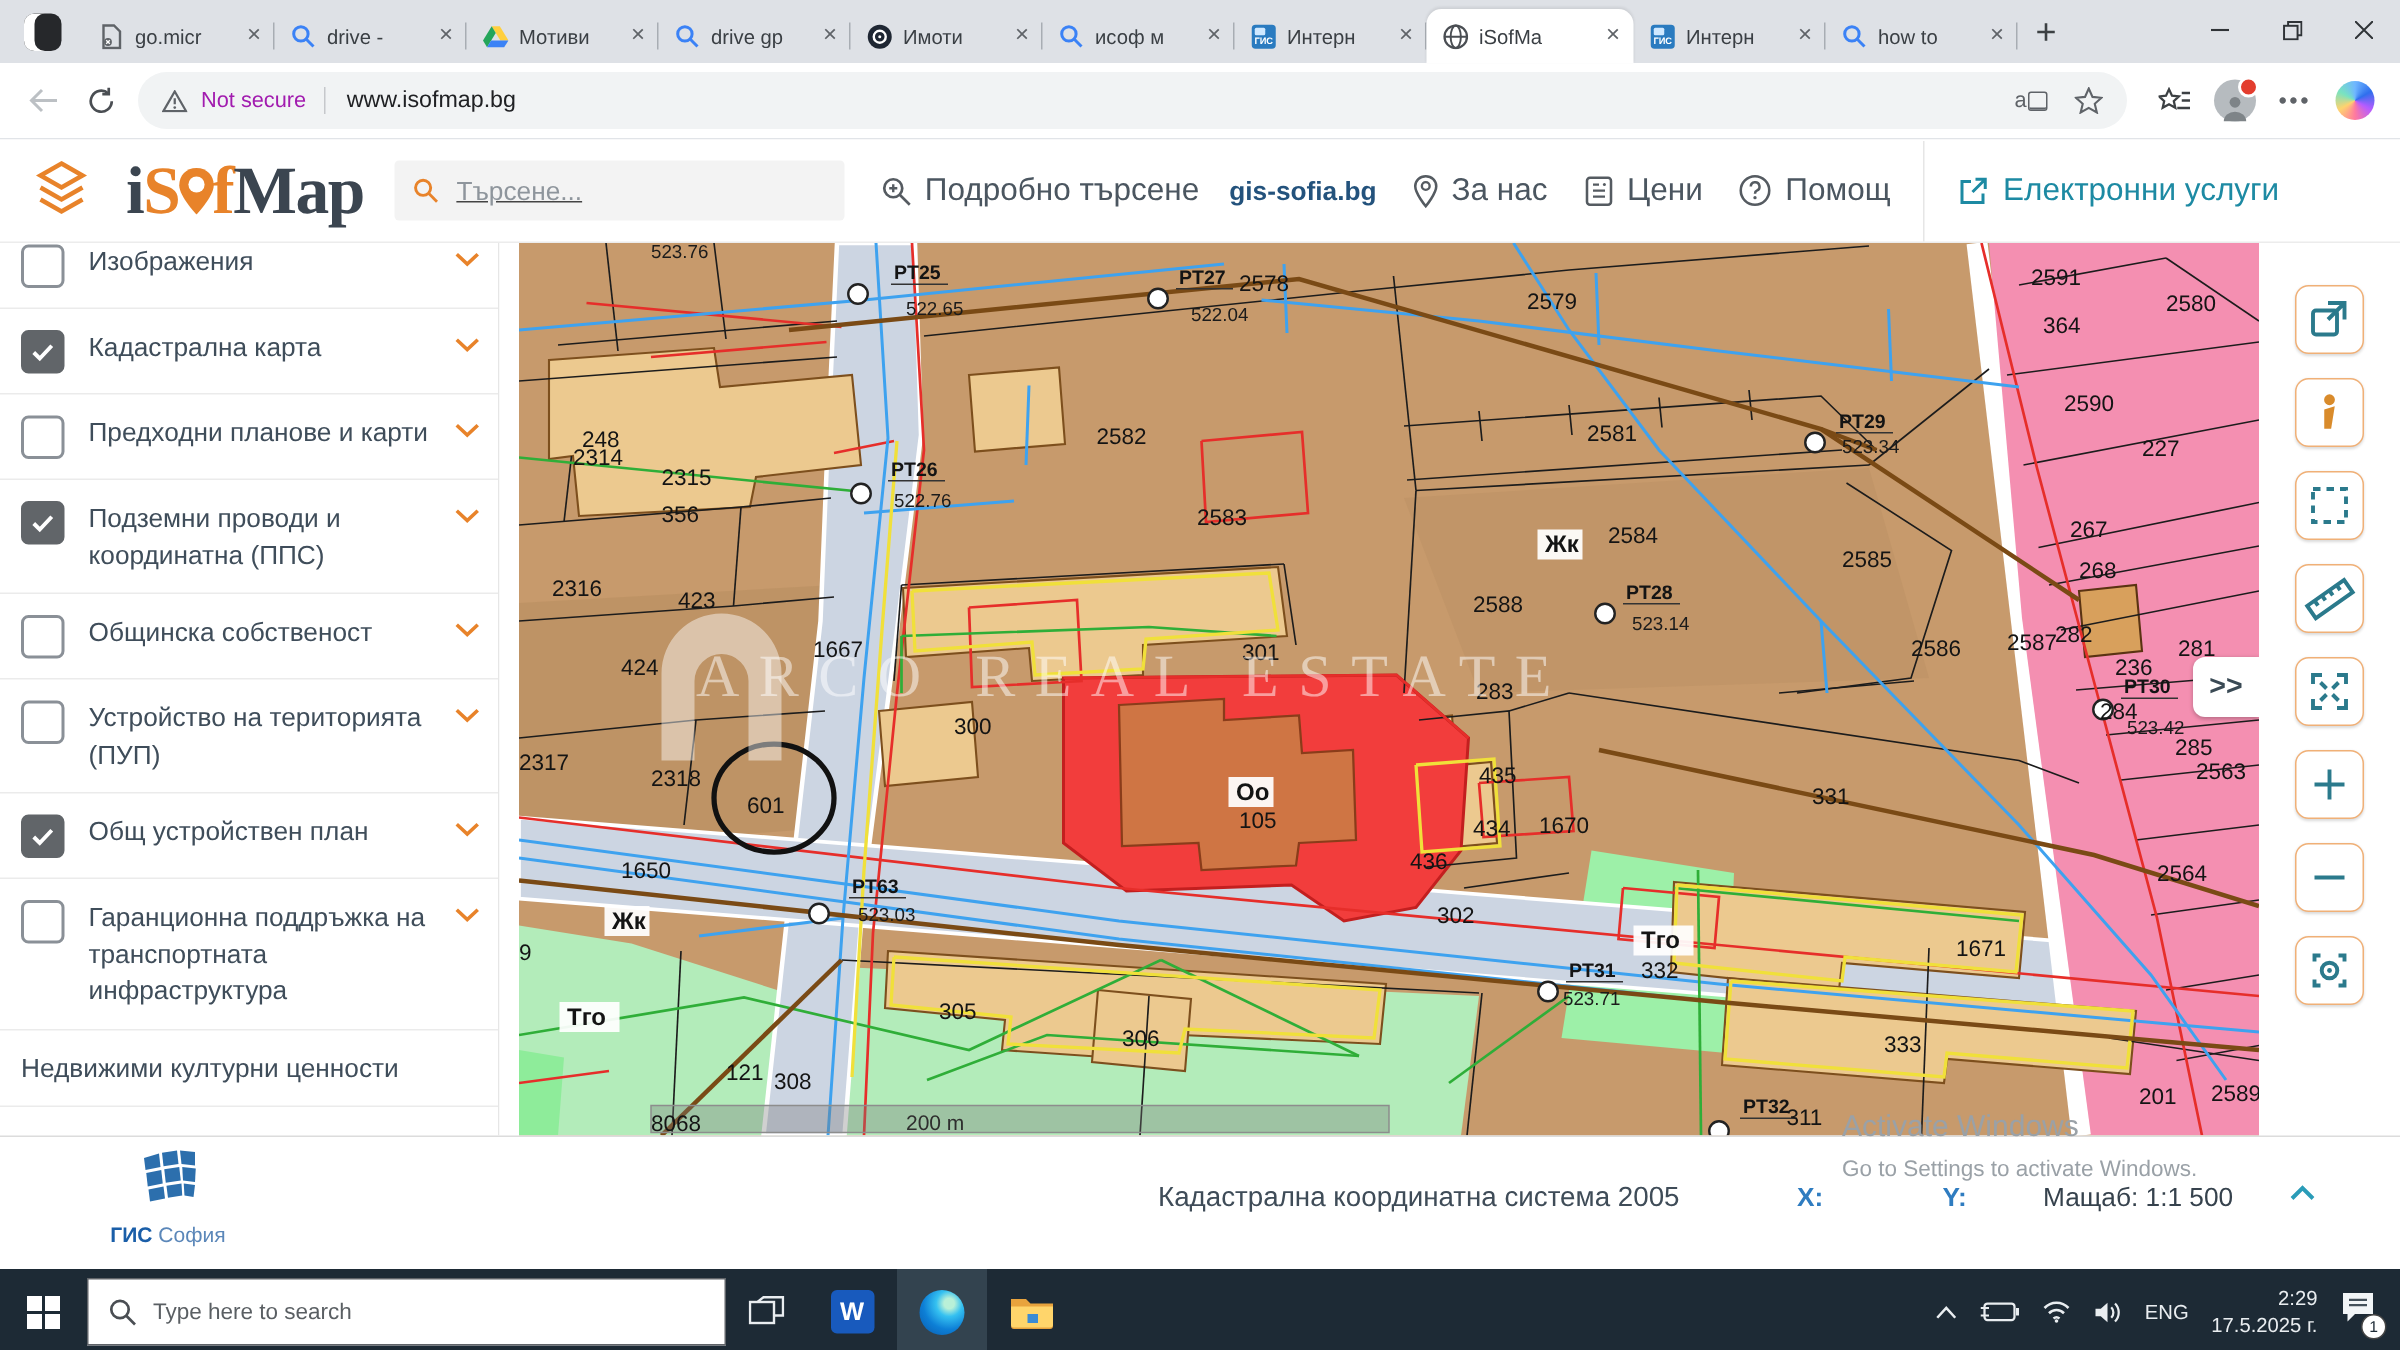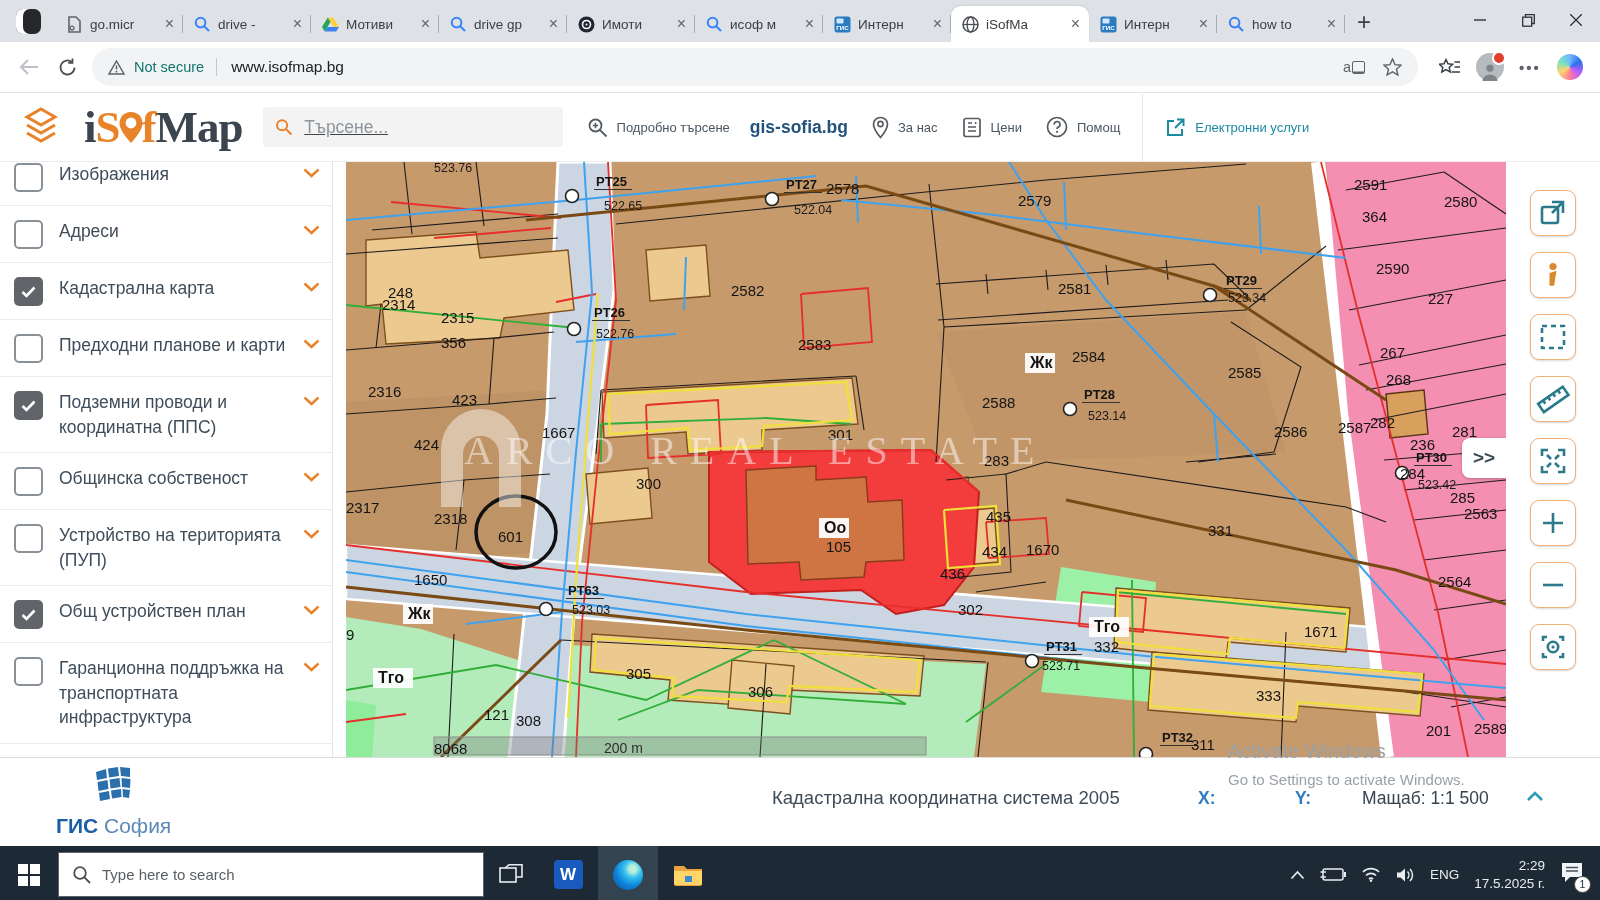--- a/index.html
+++ b/index.html
@@ -20,21 +20,21 @@
   .tab .x{font-size:16px;color:#5f6368;padding:0 5px;flex:none;}
   .newtab{font-size:24px;color:#3c4043;padding:0 16px 8px 12px;line-height:1;}
   .wincontrols{margin-left:auto;display:flex;align-self:flex-start;}
   .wc{width:48px;height:40px;display:flex;align-items:center;justify-content:center;color:#2f3337;}
 
   
   .navbar{height:50px;background:#fff;display:flex;align-items:center;border-bottom:1px solid #e1e4e8;padding:0 10px;}
   .nav-ico{width:38px;display:flex;justify-content:center;flex:none;}
   .pill{flex:1;height:38px;background:#f1f3f4;border-radius:19px;display:flex;align-items:center;
         padding:0 16px;margin:0 12px 0 6px;}
-  .sec{color:#0f766e;font-size:14.5px;margin:0 12px 0 9px;}
+  .sec{color:#a21caf;font-size:14.5px;margin:0 12px 0 9px;}
   .pdiv{width:1px;height:18px;background:#c6c8cb;margin-right:14px;}
   .url{color:#202124;font-size:15.5px;}
   .pill .sp{flex:1;}
   .aA{color:#5f6368;font-size:14.5px;margin-right:18px;display:flex;align-items:center;gap:1px;}
   .aA .kbox{width:11px;height:11px;border:1.4px solid #5f6368;border-radius:2px;display:inline-block;
             box-shadow:inset 0 -3px 0 -1.6px #5f6368;}
   .rightico{width:40px;display:flex;justify-content:center;align-items:center;flex:none;}
   .avatar{width:28px;height:28px;border-radius:50%;background:#b6bbbf;position:relative;display:flex;
           align-items:flex-end;justify-content:center;overflow:visible;}
   .avatar .dot{position:absolute;top:-2px;right:-2px;width:10px;height:10px;border-radius:50%;
@@ -47,21 +47,21 @@
   .appheader{height:68px;display:flex;align-items:center;background:#fff;border-bottom:1px solid #ececec;}
   .layersbtn{margin:0 24px 0 22px;flex:none;}
   .logo{font-family:"Liberation Serif",serif;font-weight:bold;font-size:45px;display:flex;
         align-items:baseline;letter-spacing:-1px;flex:none;margin-right:10px;}
   .lg-d{color:#3b4550;} .lg-o{color:#e8832a;}
   .logo svg{align-self:center;margin:6px -2px 0 -2px;}
   .hsearch{width:276px;height:40px;background:#f3f3f3;border-radius:3px;display:flex;align-items:center;
            padding:0 12px;margin-left:10px;flex:none;}
   .hsearch input{border:0;background:transparent;outline:0;font-size:17.5px;color:#444;width:100%;text-decoration:underline;}
   .hsearch input::placeholder{color:#8e959c;}
-  .hlink{display:flex;align-items:center;gap:9px;color:#4b5660;font-size:13px;margin-left:24px;
+  .hlink{display:flex;align-items:center;gap:9px;color:#4b5660;font-size:21px;margin-left:24px;
          white-space:nowrap;cursor:pointer;}
   .gislink{color:#23527c;font-weight:bold;margin-left:20px;font-size:17.5px;cursor:pointer;}
   .hdiv{width:1px;height:67px;background:#e6e6e6;margin-left:22px;flex:none;}
   .eserv{color:#1d8aa3;}
 
   
   .content{display:flex;height:595px;position:relative;background:#fff;}
   .sidebar{width:332px;border-right:1px solid #e6e6e6;overflow:hidden;flex:none;}
   .sb-item{display:flex;align-items:flex-start;gap:16px;padding:13px 12px 13px 14px;
            border-bottom:1px solid #ebebeb;cursor:pointer;}
@@ -93,21 +93,21 @@
   .lr{stroke:#e62e2a;stroke-width:1.8;fill:none;}
   .lb{stroke:#3ea2ef;stroke-width:2;fill:none;}
   .lg{stroke:#2fae38;stroke-width:1.8;fill:none;}
   .ly{stroke:#f0e03a;stroke-width:2.2;fill:none;}
   .lbr{stroke:#7a4a15;stroke-width:3;fill:none;}
   .bld{fill:#ecc98f;stroke:#7d4f1d;stroke-width:1.4;}
 
   
   .statusbar{height:88px;background:#fff;border-top:1px solid #dcdcdc;position:relative;}
   .brand{position:absolute;left:56px;top:8px;width:112px;text-align:center;cursor:pointer;}
-  .brand .bt{font-size:21px;margin-top:2px;white-space:nowrap;}
+  .brand .bt{font-size:14px;margin-top:2px;white-space:nowrap;}
   .brand .b1{color:#1a5ea8;font-weight:bold;} .brand .b2{color:#5b87b9;}
   .crs{position:absolute;left:772px;top:29px;font-size:18.5px;color:#3f4c58;}
   .xy{position:absolute;top:30px;color:#2f7cc0;font-weight:bold;font-size:17.5px;}
   .scaletxt{position:absolute;left:1362px;top:30px;font-size:17.5px;color:#36424d;}
   .chevup{position:absolute;left:1526px;top:30px;cursor:pointer;}
 
   
   .taskbar{height:57px;background:#1d2a35;display:flex;align-items:stretch;color:#e9edf0;position:relative;}
   .tstart{width:58px;display:flex;align-items:center;justify-content:center;flex:none;cursor:pointer;}
   .tsearch{width:398px;background:#fff;border:1px solid #5f6368;display:flex;align-items:center;gap:11px;
@@ -390,27 +390,20 @@
       </svg>
       <span class="eserv">Електронни услуги</span>
     </div>
   </div>
 
   <div class="content">
     <div class="sidebar" id="sidebar">
         <div class="sb-item first">
           <span class="cb"></span>
           <span class="sb-label">Изображения</span>
-          <svg class="sb-chev" width="17" height="10" viewBox="0 0 17 10">
-            <path d="M1.5 1.5 L8.5 8 L15.5 1.5" fill="none" stroke="#e8832a" stroke-width="2.4"></path>
-          </svg>
-        </div>
-        <div class="sb-item">
-          <span class="cb"></span>
-          <span class="sb-label">Адреси</span>
           <svg class="sb-chev" width="17" height="10" viewBox="0 0 17 10">
             <path d="M1.5 1.5 L8.5 8 L15.5 1.5" fill="none" stroke="#e8832a" stroke-width="2.4"></path>
           </svg>
         </div>
         <div class="sb-item">
           <span class="cb on">
             <svg width="15" height="12" viewBox="0 0 15 12">
               <path d="M1.5 6 L5.5 10 L13.5 1.5" fill="none" stroke="#fff" stroke-width="2.6"></path>
             </svg>
           </span>

